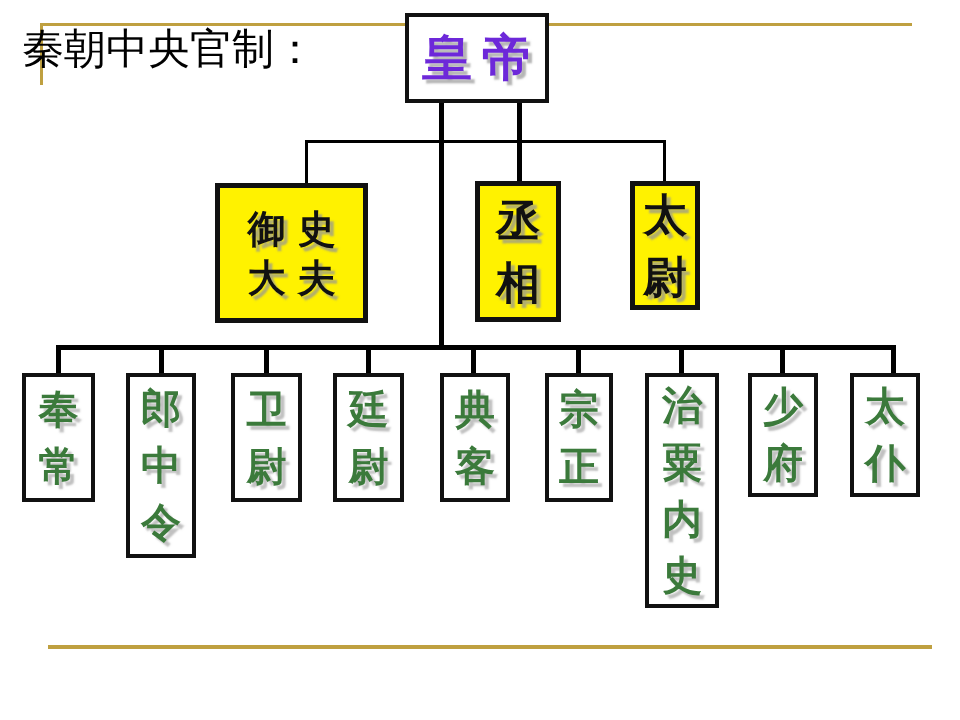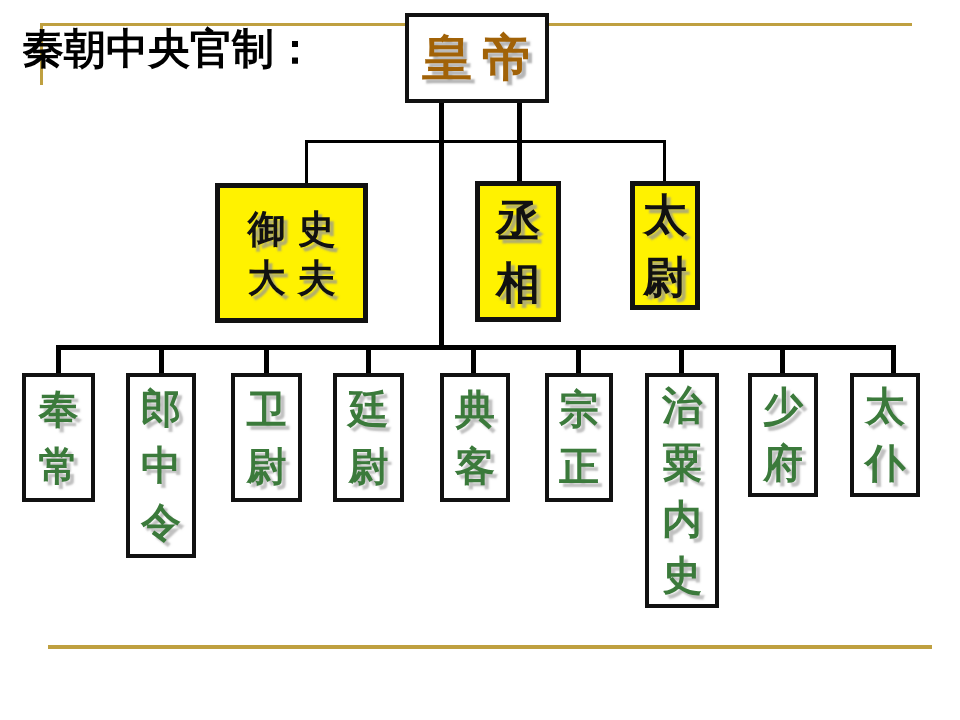--- a/index.html
+++ b/index.html
@@ -41,21 +41,21 @@
     top: 645px;
     width: 884px;
     height: 4px;
     background: #BFA040;
   }
 
   
   .title-line {
     position: absolute;
     color: #000000;
-    font-weight: bold;
+    font-weight: normal;
     font-size: 42px;
     line-height: 46px;
     letter-spacing: 0px;
     white-space: nowrap;
     font-family: "DejaVu Sans", "Liberation Sans", sans-serif;
   }
   #title-main { left: 22px; top: 26px; }
   #title-sub  { left: 78px; top: 104px; }
 
   
@@ -84,21 +84,21 @@
     line-height: 1.0;
     white-space: pre-line;
     font-family: "DejaVu Serif", "Liberation Serif", serif;
   }
 
   
   #node-emperor {
     border: 4px solid #111111;
   }
   #node-emperor .label {
-    color: #a16207;
+    color: #6d28d9;
     font-size: 50px;
     letter-spacing: 10px;
     text-indent: 10px;
     text-shadow: 4px 4px 2px rgba(150,150,150,0.70);
   }
 
   
   .duke {
     background: #FFF200;
     border: 5px solid #111111;

